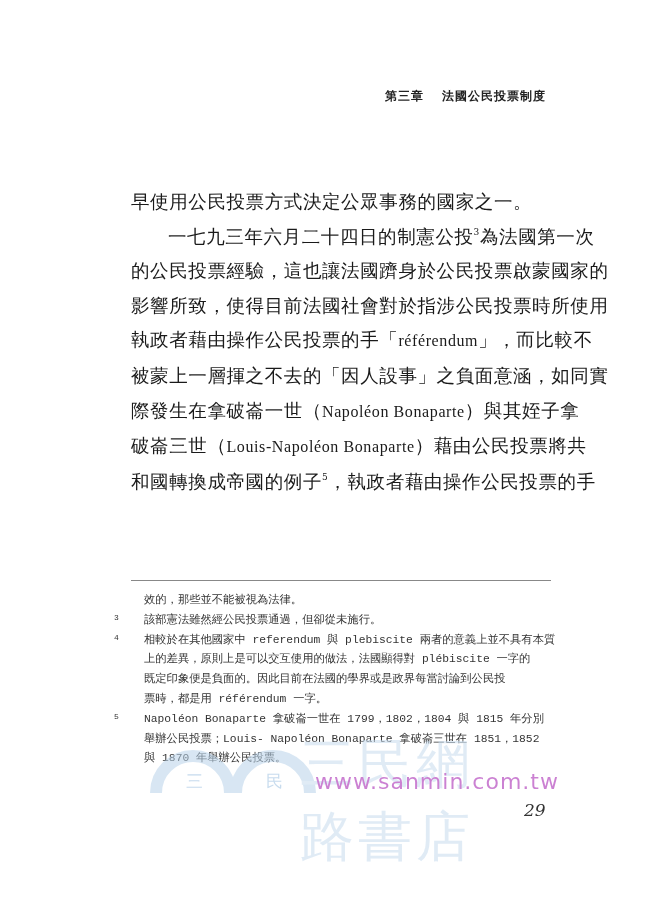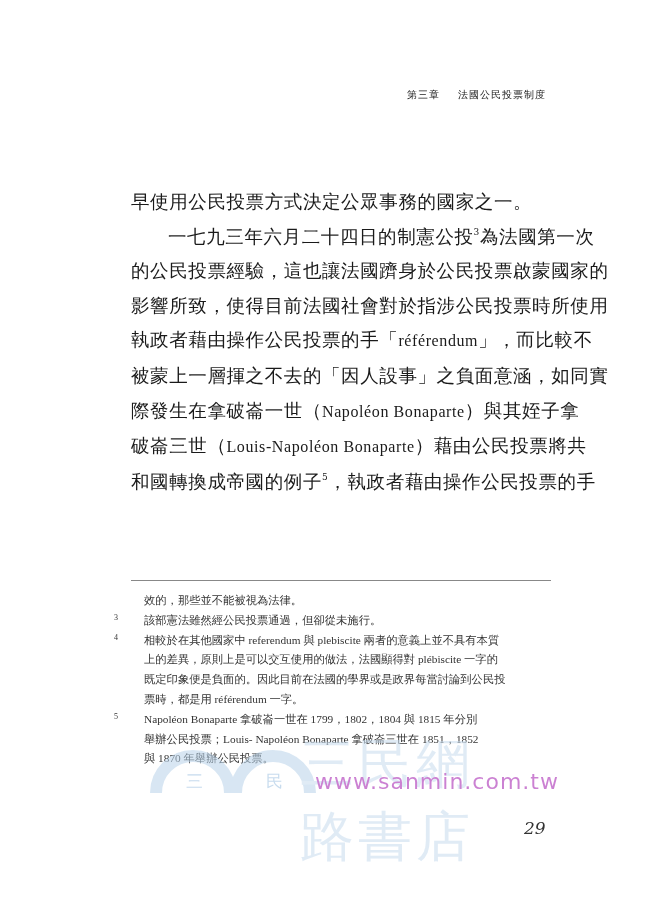--- a/index.html
+++ b/index.html
@@ -1,35 +1,35 @@
 <!DOCTYPE html>
 <html><head>
   <meta charset="utf-8">
   <style>
     html, body { margin: 0; padding: 0; background: #ffffff; }
     body { width: 650px; height: 912px; position: relative; overflow: hidden; font-family: "DejaVu Serif", serif; color: #1a1a1a; }
-    .running-head { position: absolute; top: 88px; right: 104px; font-family: "DejaVu Sans", sans-serif; font-size: 10px; letter-spacing: 1px; color: #222; }
+    .running-head { position: absolute; top: 88px; right: 104px; font-family: "DejaVu Sans", sans-serif; font-size: 12px; letter-spacing: 1px; color: #222; font-weight: bold; }
     .running-head .gap { display: inline-block; width: 18px; }
     .body-text { position: absolute; left: 131px; top: 176px; width: 420px; font-size: 18.5px; line-height: 34.6px; letter-spacing: 0.6px; margin-top: 9px; }
     .body-text p { margin: 0; white-space: nowrap; }
     .body-text p.indent { padding-left: 37px; }
     .latin { font-family: "Liberation Serif", serif; font-size: 16px; }
     sup { font-size: 9px; vertical-align: 8px; line-height: 0; }
     .rule { position: absolute; left: 131px; top: 580px; width: 420px; height: 1px; background: #888; }
-    .footnotes { position: absolute; left: 112px; top: 591px; width: 440px; font-family: Liberation Serif, serif; font-size: 11.3px; line-height: 19.8px; color: #333; }
+    .footnotes { position: absolute; left: 112px; top: 591px; width: 440px; font-family: Liberation Mono, monospace; font-size: 11.3px; line-height: 19.8px; color: #333; }
     .fn { position: relative; padding-left: 32px; white-space: nowrap; }
     .fn .num { position: absolute; left: 2px; top: -3px; font-size: 8px; }
     .watermark { position: absolute; left: 150px; top: 742px; width: 380px; height: 55px; opacity: 0.55; pointer-events: none; }
     .wm-arch { position: absolute; top: 8px; width: 86px; height: 86px; border-radius: 50%; border: 12px solid #b9d3ea; box-sizing: border-box; clip-path: inset(0 0 50% 0); }
     .wm-arch.a1 { left: 0px; }
     .wm-arch.a2 { left: 80px; }
     .wm-char { position: absolute; top: 28px; font-size: 17px; color: #9bbfe0; font-family: "DejaVu Serif", serif; }
     .wm-title { position: absolute; left: 150px; top: -14px; font-size: 54px; color: #c8dcee; letter-spacing: 4px; font-family: "DejaVu Serif", serif; }
     .wm-url { position: absolute; left: 165px; top: 27px; font-size: 22px; color: #a21caf; font-family: "DejaVu Sans", sans-serif; letter-spacing: 1px; }
-    .page-number { position: absolute; top: 818px; left: 524px; font-family: "DejaVu Serif", serif; font-style: italic; font-size: 17px; color: #333; }
+    .page-number { position: absolute; top: 800px; left: 524px; font-family: "DejaVu Serif", serif; font-style: italic; font-size: 17px; color: #333; }
   </style>
 </head>
 <body>
 
 <div class="running-head">
   <span>第三章</span><span class="gap"></span><span>法國公民投票制度</span>
 </div>
 
 <div class="body-text">
   <p><span>早使用公民投票方式決定公眾事務的國家之一。</span></p>

